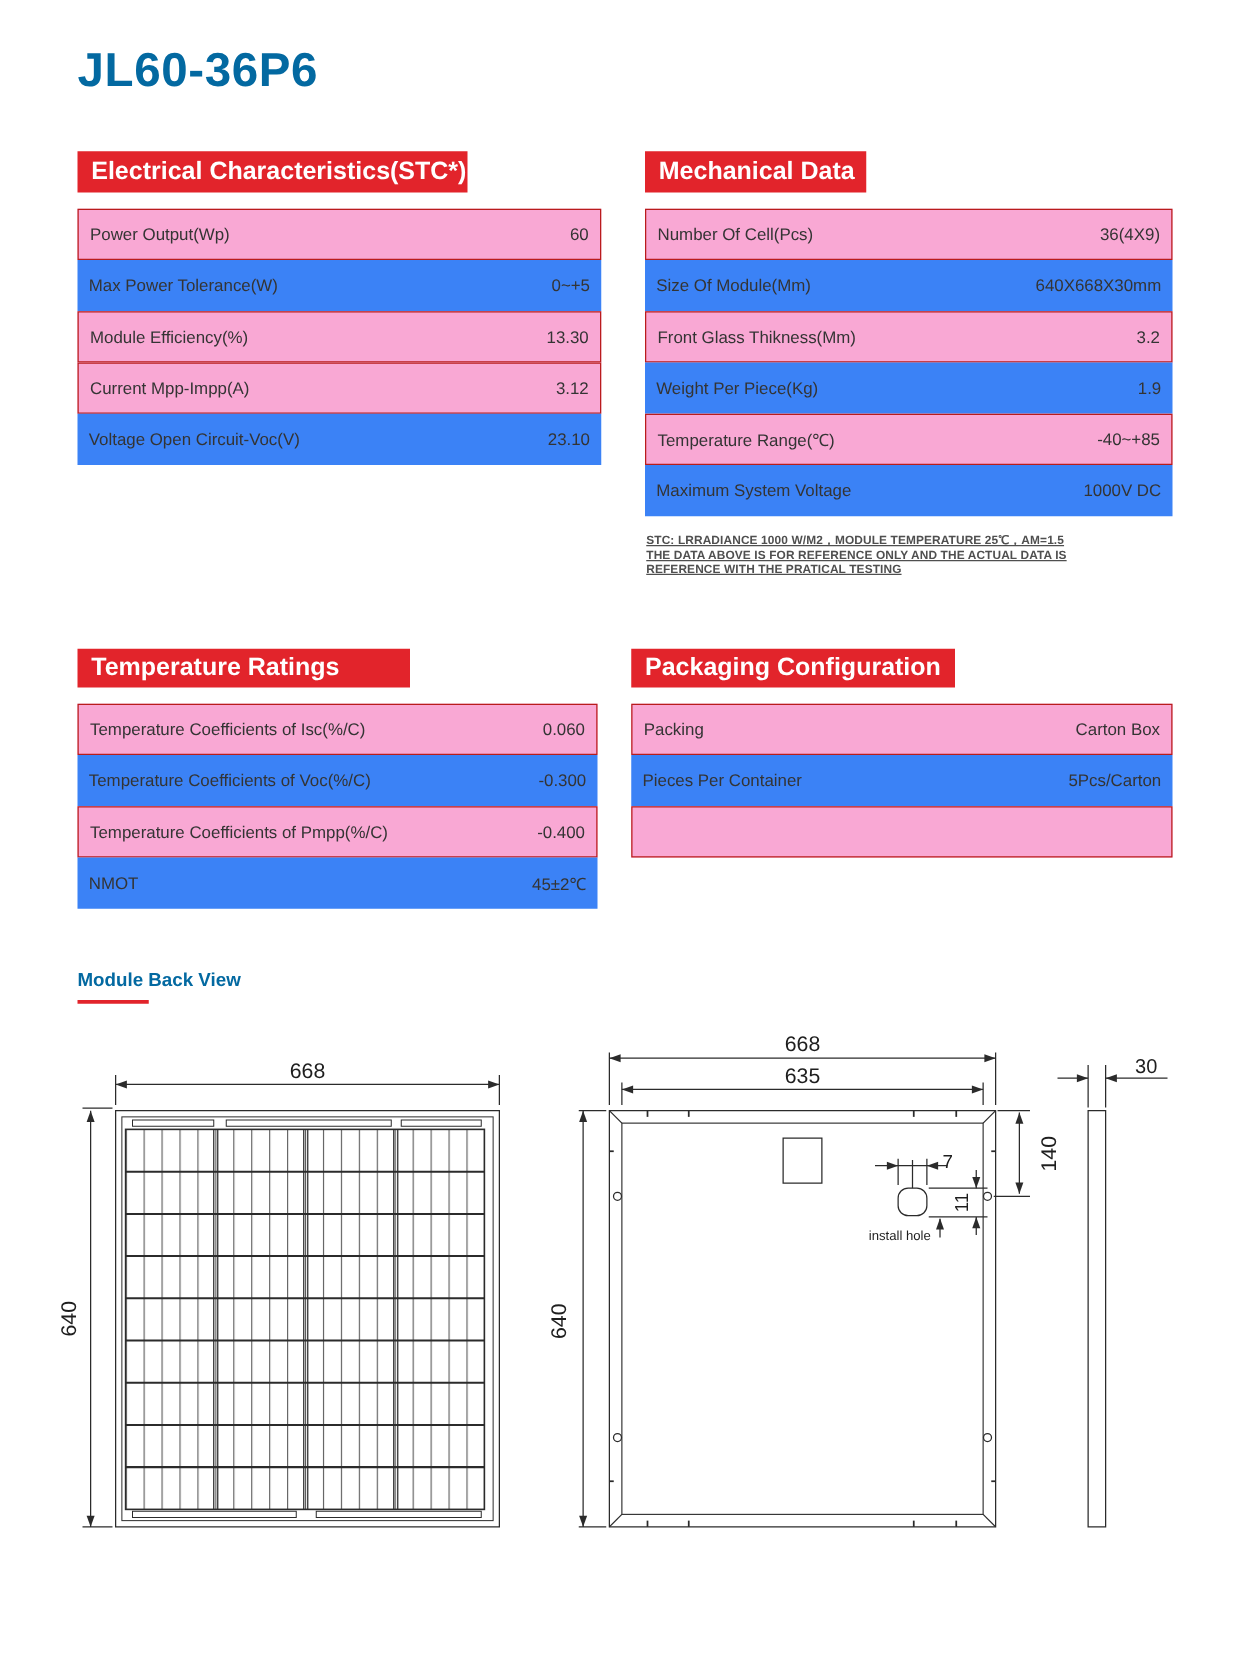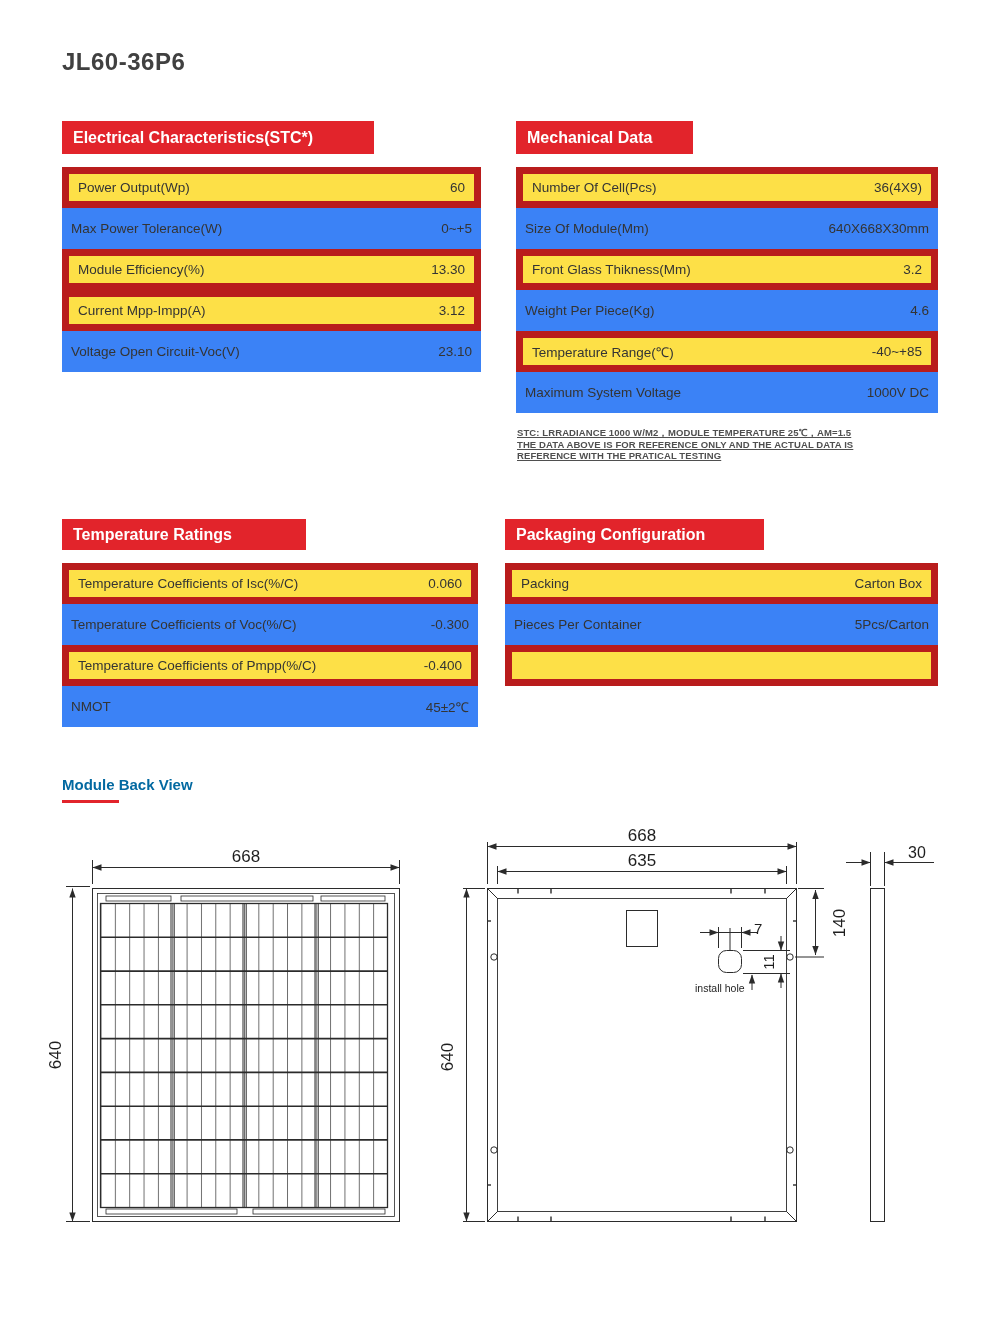--- a/index.html
+++ b/index.html
@@ -1,45 +1,45 @@
 <!DOCTYPE html>
 <html><head>
 <meta charset="utf-8">
 <style>
   html,body{margin:0;padding:0;background:#ffffff;}
   #page{position:relative;width:1000px;height:1324px;background:#ffffff;overflow:hidden;
         font-family:"Liberation Sans",sans-serif;color:#343434;}
-  .page-title{position:absolute;left:62px;top:48px;font-size:24px;font-weight:bold;
-        color:#404040;letter-spacing:0.5px;}
-  .sec-h{position:absolute;background:#e2242b;color:#ffffff;font-size:16px;font-weight:600;
+  .page-title{position:absolute;left:62px;top:36px;font-size:38px;font-weight:bold;
+        color:#0369a1;letter-spacing:0.5px;}
+  .sec-h{position:absolute;background:#e2242b;color:#ffffff;font-size:20px;font-weight:600;
         padding-left:11px;box-sizing:border-box;white-space:nowrap;}
   .tbl{position:absolute;}
   .row{height:41px;display:flex;justify-content:space-between;align-items:center;
         padding:0 9px;box-sizing:border-box;font-size:13.5px;color:#343434;background:#3b82f6;}
-  .row.g{background:#fde047;border:7px solid #b91c1c;}
+  .row.g{background:#f9a8d4;border:1px solid #b91c1c;}
   .lab{white-space:nowrap;}
   .val{white-space:nowrap;text-align:right;}
   .footnote{position:absolute;left:517px;top:427px;width:424px;font-size:9.5px;font-weight:bold;
         color:#4f4f4f;line-height:11.5px;letter-spacing:0.1px;text-decoration:underline;}
   .bv-head{position:absolute;left:62px;top:776px;font-size:15px;font-weight:bold;color:#0369a1;}
   .bv-line{position:absolute;left:62px;top:800px;width:57px;height:3px;background:#e2242b;}
   svg.draw{position:absolute;left:0;top:0;pointer-events:none;}
   svg.draw line,svg.draw rect.o,svg.draw circle,svg.draw path.o{stroke:#2b2b2b;fill:none;}
   svg.draw text{fill:#1e1e1e;font-family:"Liberation Sans",sans-serif;}
 </style>
 </head>
 <body>
 
 <div id="page">
 
   <div class="page-title">JL60-36P6</div>
 
   <div class="sec-h" style="left:62px;top:121px;width:312px;height:33px;line-height:33px;">Electrical Characteristics(STC*)</div>
   <div class="sec-h" style="left:516px;top:121px;width:177px;height:33px;line-height:33px;">Mechanical Data</div>
-  <div class="sec-h" style="left:62px;top:519px;width:244px;height:31px;line-height:31px;">Temperature Ratings</div>
+  <div class="sec-h" style="left:62px;top:519px;width:266px;height:31px;line-height:31px;">Temperature Ratings</div>
   <div class="sec-h" style="left:505px;top:519px;width:259px;height:31px;line-height:31px;">Packaging Configuration</div>
 
   <div class="tbl" style="left:62px;top:167px;width:419px;">
     <div class="row g">
         <span class="lab">Power Output(Wp)</span>
         <span class="val">60</span>
       </div>
     <div class="row">
         <span class="lab">Max Power Tolerance(W)</span>
         <span class="val">0~+5</span>
@@ -66,21 +66,21 @@
     <div class="row">
         <span class="lab">Size Of Module(Mm)</span>
         <span class="val">640X668X30mm</span>
       </div>
     <div class="row g">
         <span class="lab">Front Glass Thikness(Mm)</span>
         <span class="val">3.2</span>
       </div>
     <div class="row">
         <span class="lab">Weight Per Piece(Kg)</span>
-        <span class="val">4.6</span>
+        <span class="val">1.9</span>
       </div>
     <div class="row g">
         <span class="lab">Temperature Range(℃)</span>
         <span class="val">-40~+85</span>
       </div>
     <div class="row">
         <span class="lab">Maximum System Voltage</span>
         <span class="val">1000V DC</span>
       </div>
   </div>

